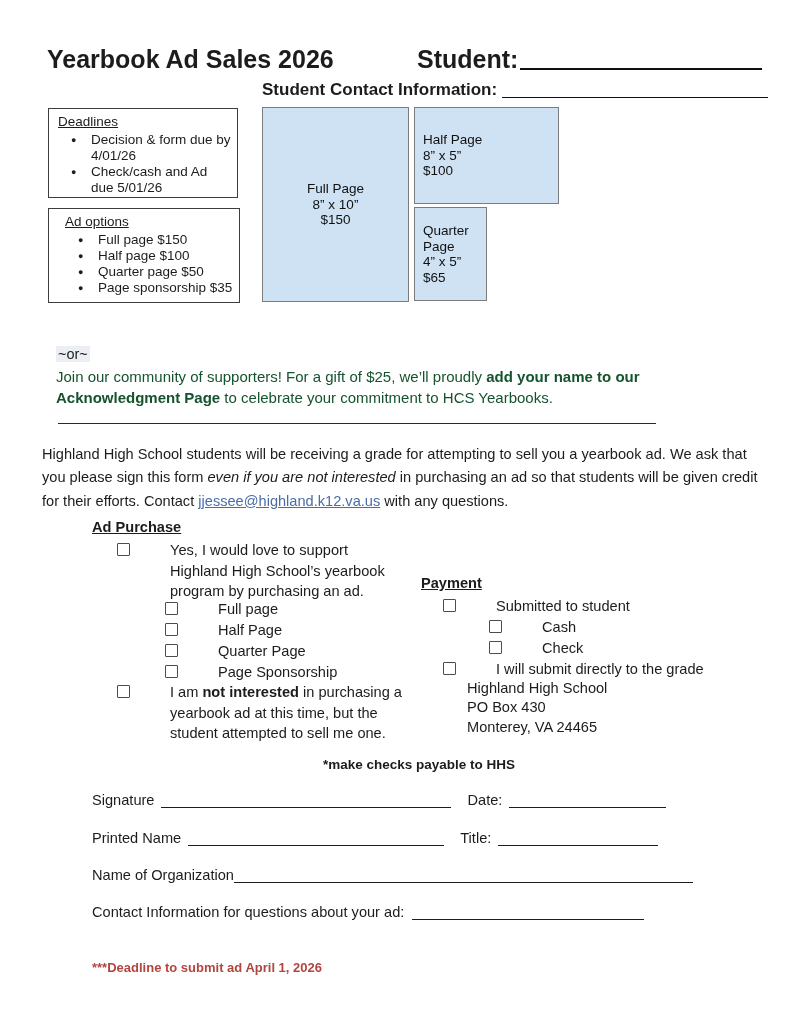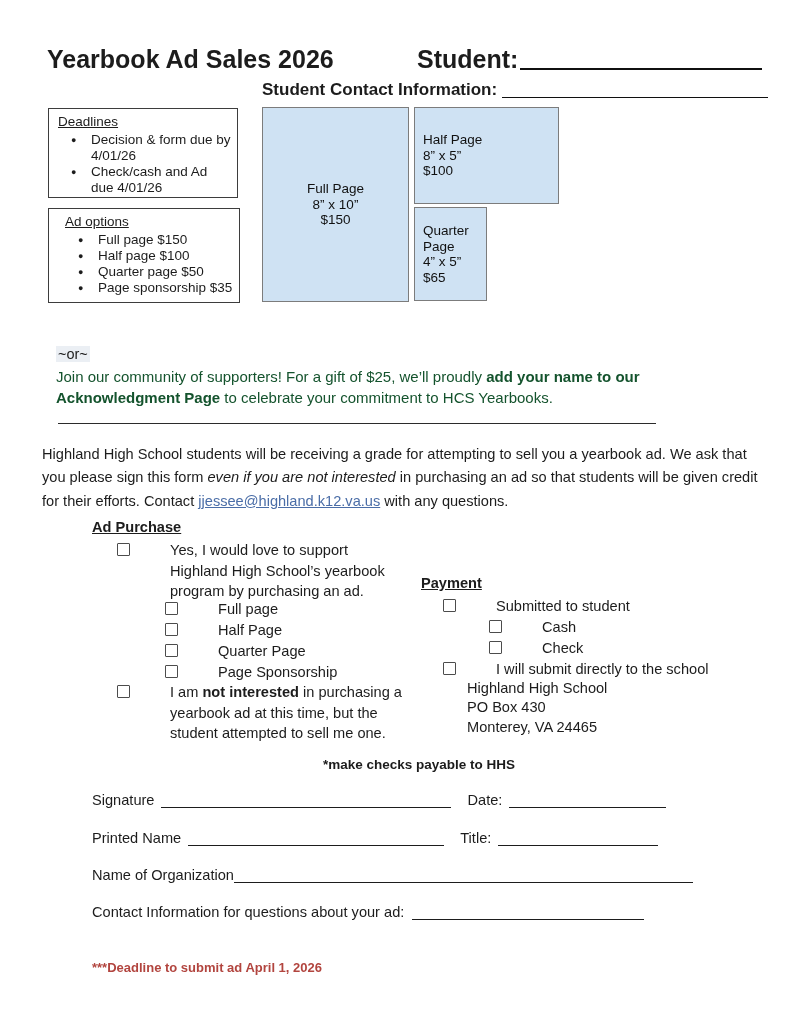--- a/index.html
+++ b/index.html
@@ -93,21 +93,21 @@
   </div>
 
   <div class="info-box" id="deadlines-box">
     <div class="box-heading">Deadlines</div>
     <div class="bullet-row">
       <span class="bullet">●</span>
       <div class="btext">Decision &amp; form due by 4/01/26</div>
     </div>
     <div class="bullet-row">
       <span class="bullet">●</span>
-      <div class="btext">Check/cash and Ad due 4/01/26</div>
+      <div class="btext">Check/cash and Ad due 5/01/26</div>
     </div>
   </div>
 
   <div class="info-box" id="adoptions-box">
     <div class="box-heading">Ad options</div>
     <div class="bullet-row">
       <span class="bullet">●</span>
       <div class="btext">Full page $150</div>
     </div>
     <div class="bullet-row">
@@ -182,21 +182,21 @@
   <div class="cbrow" id="row-cash">
     <span class="cb"></span>
     <span class="cbtext">Cash</span>
   </div>
   <div class="cbrow" id="row-check">
     <span class="cb"></span>
     <span class="cbtext">Check</span>
   </div>
   <div class="cbrow" id="row-direct">
     <span class="cb"></span>
-    <span class="cbtext">I will submit directly to the school</span>
+    <span class="cbtext">I will submit directly to the grade</span>
   </div>
   <div class="address-block">
     <div>Highland High School</div>
     <div>PO Box 430</div>
     <div>Monterey, VA 24465</div>
   </div>
 
   <div class="checks-note">*make checks payable to HHS</div>
 
   <div class="sigrow" id="sig-row">

